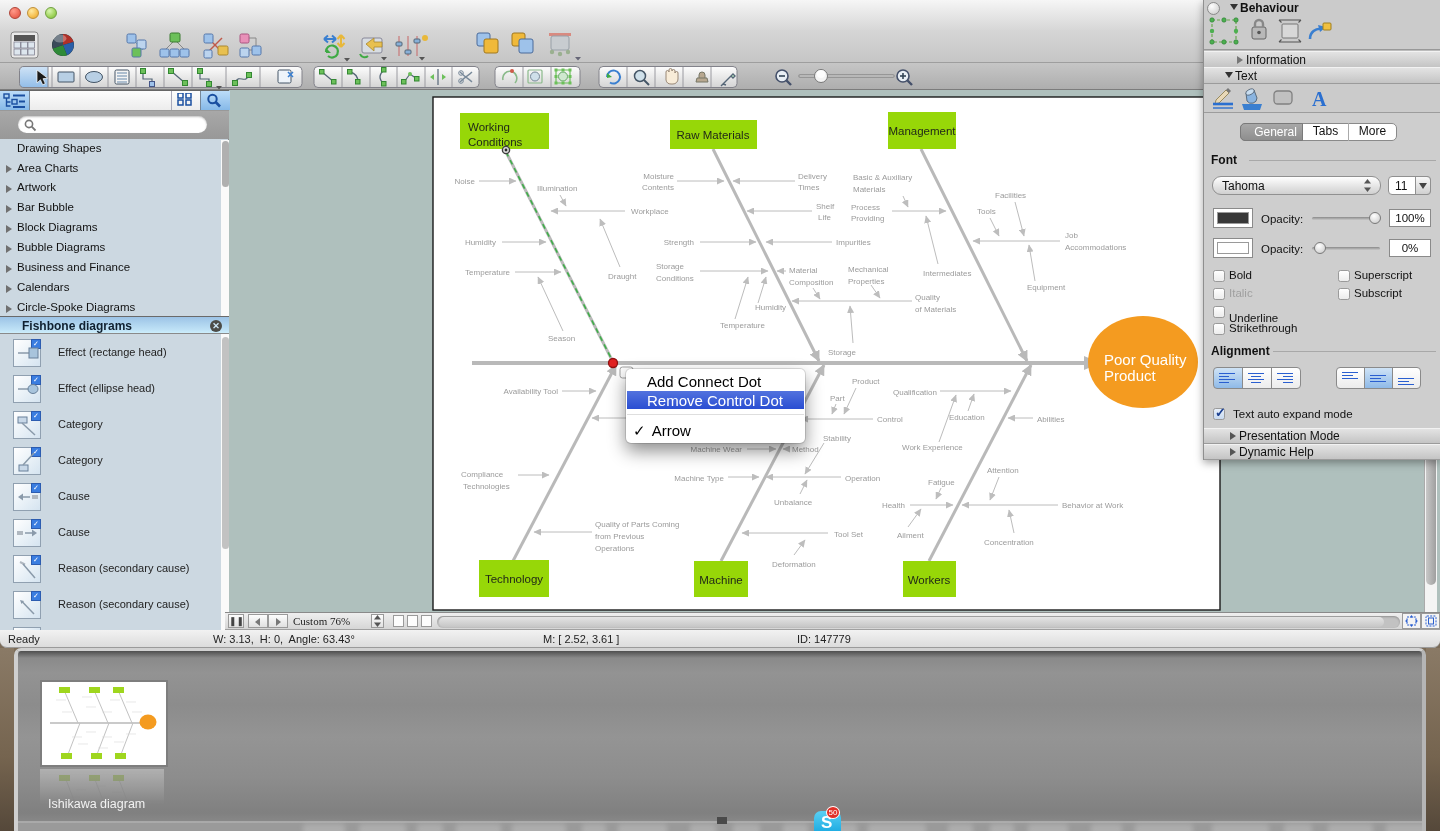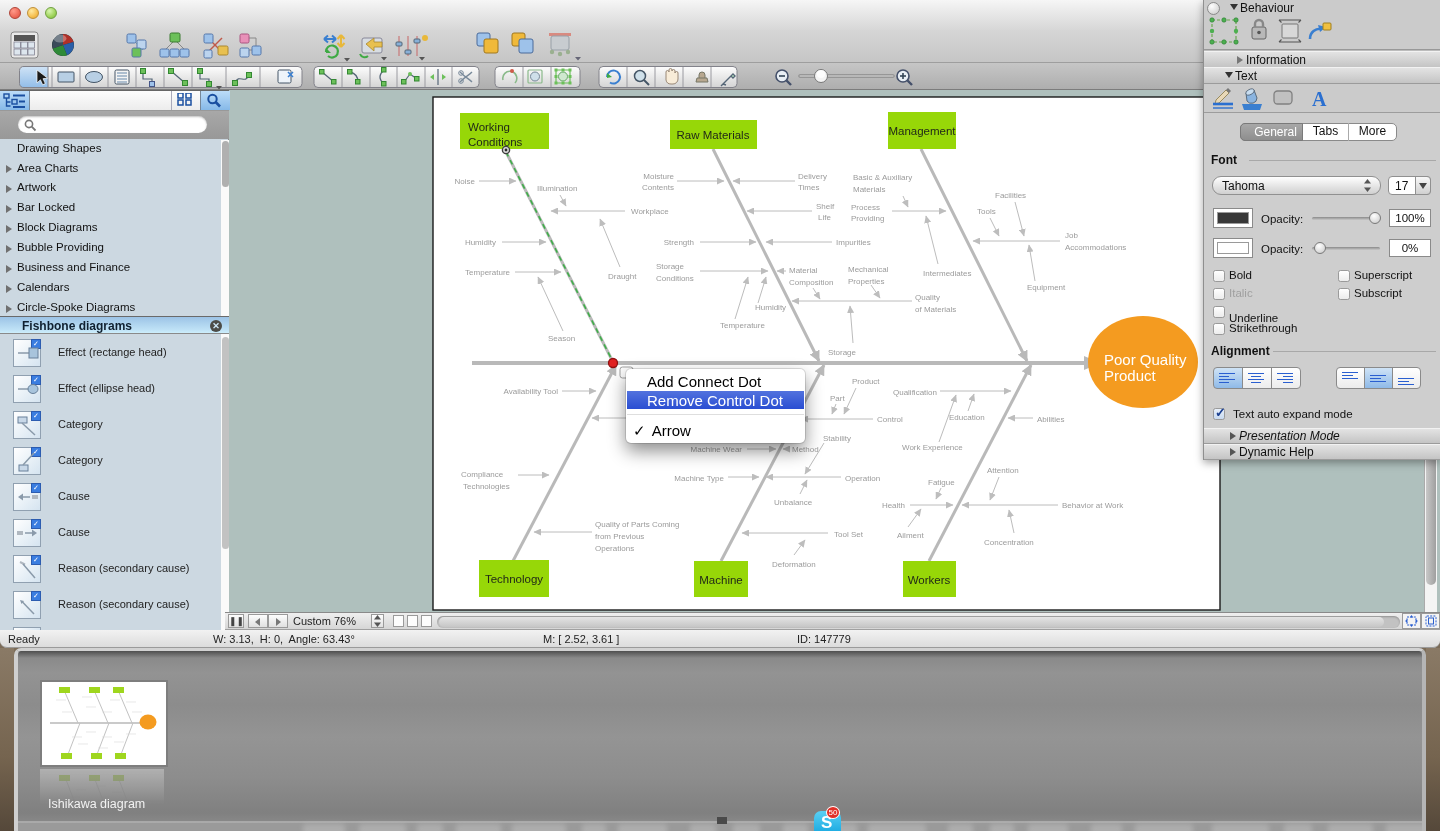--- a/index.html
+++ b/index.html
@@ -427,25 +427,25 @@
 <svg class="abs" style="left:24px;top:29px" width="13" height="13" viewBox="0 0 13 13">
       <circle cx="5" cy="5" r="3.6" fill="none" stroke="#777" stroke-width="1.6"></circle>
       <line x1="7.7" y1="7.7" x2="11.5" y2="11.5" stroke="#777" stroke-width="1.8"></line>
     </svg>
 <div class="cat" style="top:51.5px">Drawing Shapes</div>
 <div class="tri" style="top:75.0px"></div>
 <div class="cat" style="top:71.5px">Area Charts</div>
 <div class="tri" style="top:94.5px"></div>
 <div class="cat" style="top:91.0px">Artwork</div>
 <div class="tri" style="top:114.5px"></div>
-<div class="cat" style="top:111.0px">Bar Locked</div>
+<div class="cat" style="top:111.0px">Bar Bubble</div>
 <div class="tri" style="top:134.5px"></div>
 <div class="cat" style="top:131.0px">Block Diagrams</div>
 <div class="tri" style="top:154.5px"></div>
-<div class="cat" style="top:151.0px">Bubble Providing</div>
+<div class="cat" style="top:151.0px">Bubble Diagrams</div>
 <div class="tri" style="top:174.5px"></div>
 <div class="cat" style="top:171.0px">Business and Finance</div>
 <div class="tri" style="top:194.5px"></div>
 <div class="cat" style="top:191.0px">Calendars</div>
 <div class="tri" style="top:214.5px"></div>
 <div class="cat" style="top:211.0px">Circle-Spoke Diagrams</div>
 <div id="fbhead">
       <span style="position:absolute;left:22px;top:2px;">Fishbone diagrams</span>
       <span style="position:absolute;left:210px;top:3px;width:12px;height:12px;border-radius:50%;background:#4c4c48;color:#cfe8f8;font-size:9px;line-height:12px;text-align:center;">✕</span>
     </div>
@@ -524,21 +524,21 @@
 </div>
 
 <div id="hscrollrow">
 <div class="abs" style="left:3px;top:1px;width:16px;height:14px;background:linear-gradient(#fdfdfd,#e0e0e0);border:1px solid #9a9a9a;box-sizing:border-box;text-align:center;font-size:9px;color:#444;line-height:13px;">❚❚</div>
 <div class="abs" style="left:23px;top:1px;width:20px;height:14px;background:linear-gradient(#fdfdfd,#e0e0e0);border:1px solid #9a9a9a;box-sizing:border-box;text-align:center;font-size:9px;color:#444;line-height:13px;"><svg width="8" height="8" viewBox="0 0 8 8" style="margin-top:3px">
         <path d="M6 0 L1 4 L6 8 Z" fill="#777"></path>
       </svg></div>
 <div class="abs" style="left:43px;top:1px;width:20px;height:14px;background:linear-gradient(#fdfdfd,#e0e0e0);border:1px solid #9a9a9a;box-sizing:border-box;text-align:center;font-size:9px;color:#444;line-height:13px;"><svg width="8" height="8" viewBox="0 0 8 8" style="margin-top:3px">
         <path d="M2 0 L7 4 L2 8 Z" fill="#777"></path>
       </svg></div>
-<div class="abs" style="left:68px;top:2px;width:78px;font-size:11px;color:#222;">Custom 76%</div>
+<div class="abs" style="left:68px;top:2px;width:78px;font-size:11px;color:#222;font-family:Liberation Serif, serif;">Custom 76%</div>
 <div class="abs" style="left:146px;top:1px;width:13px;height:14px;background:linear-gradient(#fdfdfd,#e0e0e0);border:1px solid #9a9a9a;box-sizing:border-box;">
       <svg width="9" height="12" viewBox="0 0 9 12" style="position:absolute;left:1px;top:0px">
         <path d="M4.5 0 L8 4.5 L1 4.5 Z" fill="#555"></path>
         <path d="M4.5 12 L8 7.5 L1 7.5 Z" fill="#555"></path>
       </svg>
     </div>
 <div class="abs" style="left:168px;top:2px;width:11px;height:12px;background:#fdfdfd;border:1px solid #9a9a9a;box-sizing:border-box;"></div>
 <div class="abs" style="left:182px;top:2px;width:11px;height:12px;background:#fdfdfd;border:1px solid #9a9a9a;box-sizing:border-box;"></div>
 <div class="abs" style="left:196px;top:2px;width:11px;height:12px;background:#fdfdfd;border:1px solid #9a9a9a;box-sizing:border-box;"></div>
 <div class="abs" style="left:212px;top:2.5px;width:963px;height:12px;border-radius:6px;background:#c2c2c2;box-shadow:inset 0 1px 2px rgba(0,0,0,.25);"></div>
@@ -667,21 +667,21 @@
   <div style="position:absolute;left:21px;top:3.5px;">Add Connect Dot</div>
   <div id="menuhl">
       <span style="position:absolute;left:20px;top:1px;">Remove Control Dot</span>
     </div>
   <div style="position:absolute;left:1px;top:45px;width:177px;height:1px;background:#dedede;"></div>
   <div style="position:absolute;left:7px;top:53px;">✓ <span style="margin-left:2px;">Arrow</span></div>
 </div>
 
 <div id="panel">
 <div class="abs" style="left:3px;top:2px;width:11px;height:11px;border-radius:50%;background:radial-gradient(circle at 35% 30%,#fdfdfd,#c8c8c8);border:1px solid #8a8a8a;"></div>
-<div class="abs" style="left:26px;top:1px;font-size:12px;color:#111;"><span class="ptri-d"></span><b style="font-weight:normal">Behaviour</b></div>
+<div class="abs" style="left:26px;top:1px;font-size:12px;color:#111;"><span class="ptri-d"></span><b style="font-weight:bold">Behaviour</b></div>
 <svg class="abs" style="left:0;top:17px" width="236" height="32" viewBox="0 0 236 32">
       <rect x="8" y="3" width="24" height="22" fill="none" stroke="#6aa84f" stroke-width="1.2" stroke-dasharray="3,2"></rect>
       <circle cx="8" cy="3" r="2.2" fill="#4caf50" stroke="#2a7a30" stroke-width="0.6"></circle>
       <circle cx="8" cy="25" r="2.2" fill="#4caf50" stroke="#2a7a30" stroke-width="0.6"></circle>
       <circle cx="20" cy="3" r="2.2" fill="#4caf50" stroke="#2a7a30" stroke-width="0.6"></circle>
       <circle cx="20" cy="25" r="2.2" fill="#4caf50" stroke="#2a7a30" stroke-width="0.6"></circle>
       <circle cx="32" cy="3" r="2.2" fill="#4caf50" stroke="#2a7a30" stroke-width="0.6"></circle>
       <circle cx="32" cy="25" r="2.2" fill="#4caf50" stroke="#2a7a30" stroke-width="0.6"></circle>
       <circle cx="8" cy="14" r="2.2" fill="#4caf50"></circle>
       <circle cx="32" cy="14" r="2.2" fill="#4caf50"></circle>
@@ -722,21 +722,21 @@
 <div class="abs" style="left:7px;top:153px;font-size:12px;font-weight:bold;color:#111;">Font</div>
 <div class="abs" style="left:45px;top:160px;width:187px;height:1px;background:#a8a8a8;"></div>
 <div class="abs" style="left:8px;top:176px;width:169px;height:19px;background:linear-gradient(#ffffff,#e2e2e2 60%,#d0d0d0);border:1px solid #909090;border-radius:9px;box-sizing:border-box;font-size:12px;color:#111;">
       <span style="position:absolute;left:9px;top:2px;">Tahoma</span>
       <svg width="9" height="13" viewBox="0 0 9 13" style="position:absolute;right:8px;top:2px">
         <path d="M4.5 0 L8 4.5 L1 4.5 Z" fill="#555"></path>
         <path d="M4.5 13 L8 8.5 L1 8.5 Z" fill="#555"></path>
       </svg>
     </div>
 <div class="abs" style="left:184px;top:176px;width:43px;height:19px;background:#fff;border:1px solid #909090;border-radius:4px;box-sizing:border-box;font-size:12px;color:#111;">
-      <span style="position:absolute;left:6px;top:2px;">17</span>
+      <span style="position:absolute;left:6px;top:2px;">11</span>
     </div>
 <div class="abs" style="left:211px;top:176px;width:16px;height:19px;background:linear-gradient(#f8f8f8,#d0d0d0);border:1px solid #909090;border-radius:0 4px 4px 0;box-sizing:border-box;">
       <svg width="8" height="6" viewBox="0 0 8 6" style="position:absolute;left:3px;top:6px">
         <path d="M0 0 h8 l-4 6 z" fill="#444"></path>
       </svg>
     </div>
 <div class="abs" style="left:9px;top:208px;width:40px;height:20px;background:#fff;border:1px solid #8a8a8a;box-sizing:border-box;">
       <div style="position:absolute;left:3px;top:3px;right:3px;bottom:3px;background:#383838;border:1px solid #9a9a9a;"></div>
     </div>
 <div class="abs" style="left:9px;top:238px;width:40px;height:20px;background:#fff;border:1px solid #8a8a8a;box-sizing:border-box;">
@@ -795,18 +795,18 @@
 <div class="abs" style="left:188px;top:367px;width:29px;height:22px;background:linear-gradient(#ffffff,#ececec);border:1px solid #8a8a8a;border-radius:0 4px 4px 0;box-sizing:border-box;">
       <div style="position:absolute;left:5px;top:10px;width:16px;height:1.4px;background:#2a5fd0;"></div>
       <div style="position:absolute;left:5px;top:13px;width:11px;height:1.4px;background:#2a5fd0;"></div>
       <div style="position:absolute;left:5px;top:16px;width:16px;height:1.4px;background:#2a5fd0;"></div>
     </div>
 <div class="cb" style="left:9px;top:408px;background:linear-gradient(#e8f0fa,#c8daf0);">
       <span style="position:absolute;left:1px;top:-4px;color:#1a3f90;font-size:13px;font-weight:bold;">✓</span>
     </div>
 <div class="cblab" style="left:29px;top:408px;">Text auto expand mode</div>
 <div class="phead" style="top:428px;height:16px;">
-      <span style="position:absolute;left:26px;top:0px;font-style:italic;"><span class="ptri-r" style="border-left-color:#555"></span>Presentation Mode</span>
+      <span style="position:absolute;left:26px;top:0px;"><span class="ptri-r" style="border-left-color:#555"></span>Presentation Mode</span>
     </div>
 <div class="phead" style="top:444px;height:16px;">
       <span style="position:absolute;left:26px;top:0px;"><span class="ptri-r" style="border-left-color:#555"></span>Dynamic Help</span>
     </div>
 </div>
 
 </body></html>

